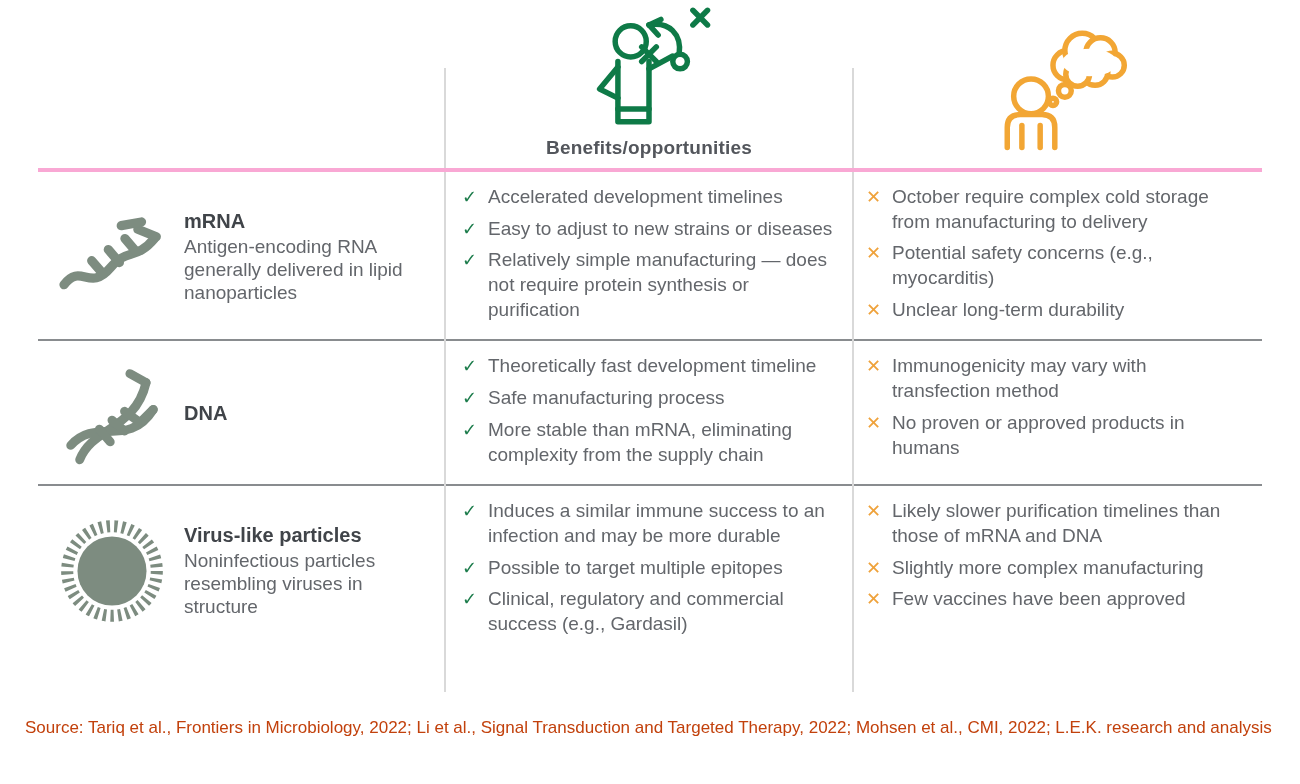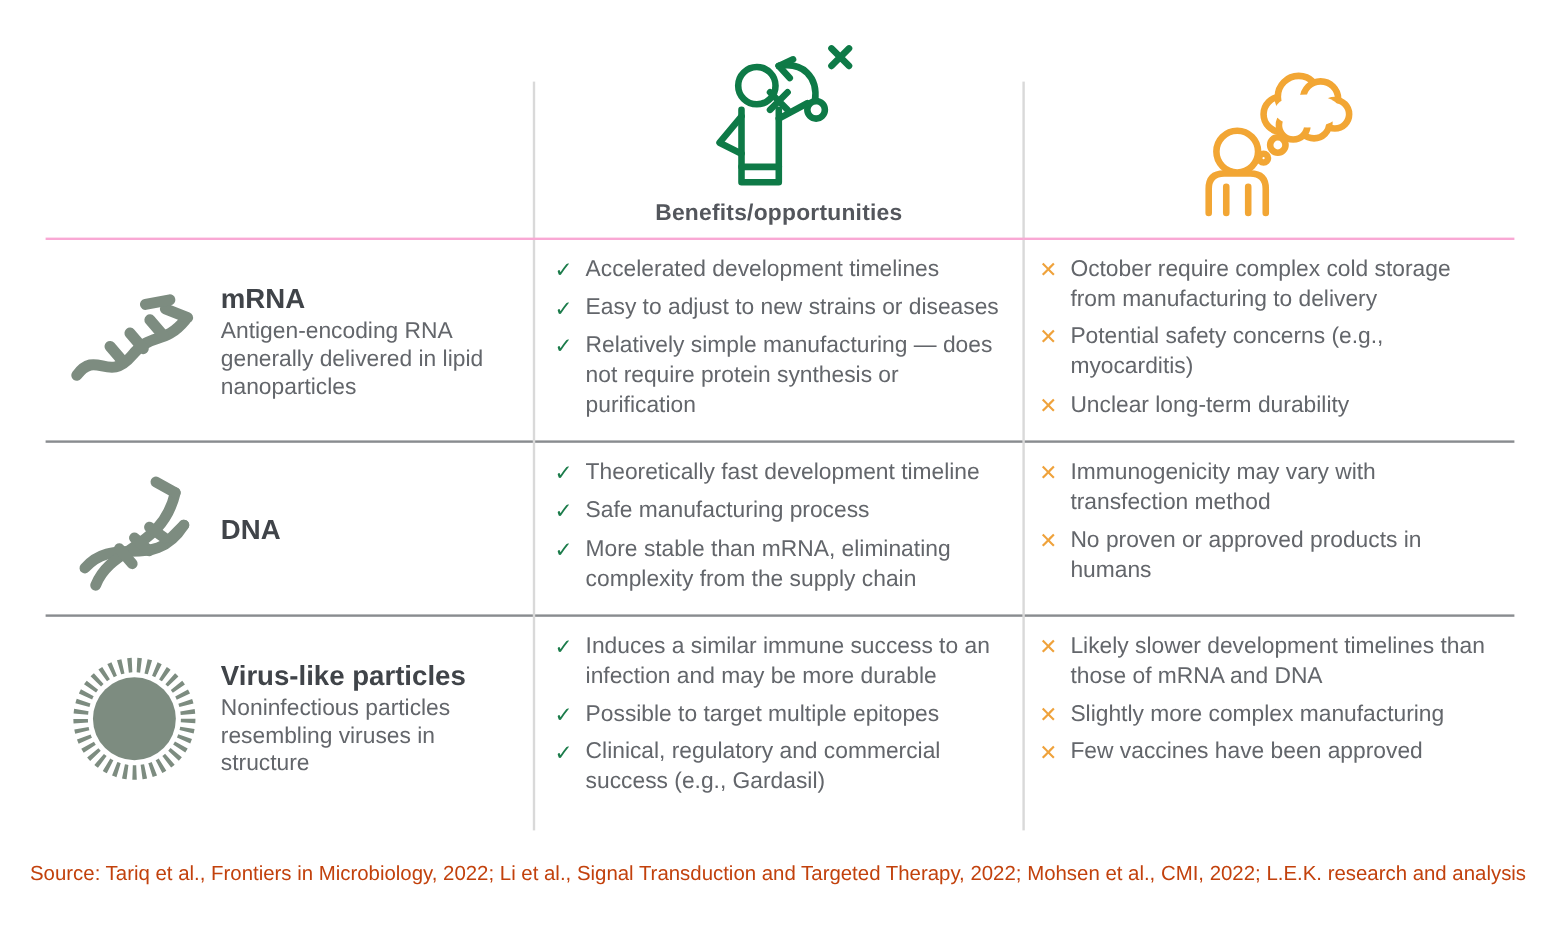--- a/index.html
+++ b/index.html
@@ -2,35 +2,35 @@
 <html><head>
 <meta charset="utf-8">
 <style>
   * { margin:0; padding:0; box-sizing:border-box; }
   html,body { width:1300px; height:784px; background:#ffffff; overflow:hidden;
               font-family:"Liberation Sans","DejaVu Sans",sans-serif; }
   .tbl-wrap { position:relative; margin:0 38px; width:1224px; }
   .grid { display:grid; grid-template-columns:407px 408px 409px; }
 
   
-  .hdr-cell { height:200px; border-bottom:2px solid #f9a8d4; position:relative; }
+  .hdr-cell { height:172px; border-bottom:4px solid #f9a8d4; position:relative; }
   .hdr-inner { position:absolute; bottom:9px; left:0; right:0; text-align:center; }
   .hdr-icon { display:flex; justify-content:center; margin-bottom:6px; }
   .hdr-label { font-size:19px; font-weight:bold; color:#53565c; letter-spacing:.2px; }
 
   
   .vdiv { position:absolute; top:68px; width:2px; height:624px; background:#d9d9d9; }
   .vdiv.v1 { left:406px; } .vdiv.v2 { left:814px; }
 
   
   .cell { padding:13px 14px 10px 14px; }
   .cell.sep { border-bottom:2px solid #898c8f; }
   .left-cell { display:flex; align-items:center; padding-left:18px; }
   .row-icon { flex:0 0 112px; display:flex; justify-content:center; align-items:center; margin-right:16px; }
-  .row-title { font-size:23px; font-weight:bold; color:#404449; margin-bottom:2px; }
+  .row-title { font-size:20px; font-weight:bold; color:#404449; margin-bottom:2px; }
   .row-desc  { font-size:19px; color:#63666b; line-height:1.22; max-width:258px; }
 
   ul.blist { list-style:none; padding-left:2px; }
   ul.blist li { display:flex; align-items:flex-start; margin-bottom:7px;
                 font-size:19px; line-height:1.3; color:#63666b; }
   .mark { flex:0 0 26px; font-weight:bold; font-size:18px; line-height:1.35; }
   .mark.check { color:#1c7c4b; }
   .mark.cross { color:#efa23b; }
   .benefits-cell { padding-left:15px; }
   .challenges-cell { padding-left:11px; }
@@ -228,21 +228,21 @@
           <li>
             <span class="mark check">✓</span>
             <span class="btxt">Clinical, regulatory and commercial success (e.g., Gardasil)</span>
           </li>
         </ul>
       </div>
       <div class="cell challenges-cell r2">
         <ul class="blist">
           <li>
             <span class="mark cross">✕</span>
-            <span class="btxt">Likely slower development timelines than those of mRNA and DNA</span>
+            <span class="btxt">Likely slower purification timelines than those of mRNA and DNA</span>
           </li>
           <li>
             <span class="mark cross">✕</span>
             <span class="btxt">Slightly more complex manufacturing</span>
           </li>
           <li>
             <span class="mark cross">✕</span>
             <span class="btxt">Few vaccines have been approved</span>
           </li>
         </ul>

